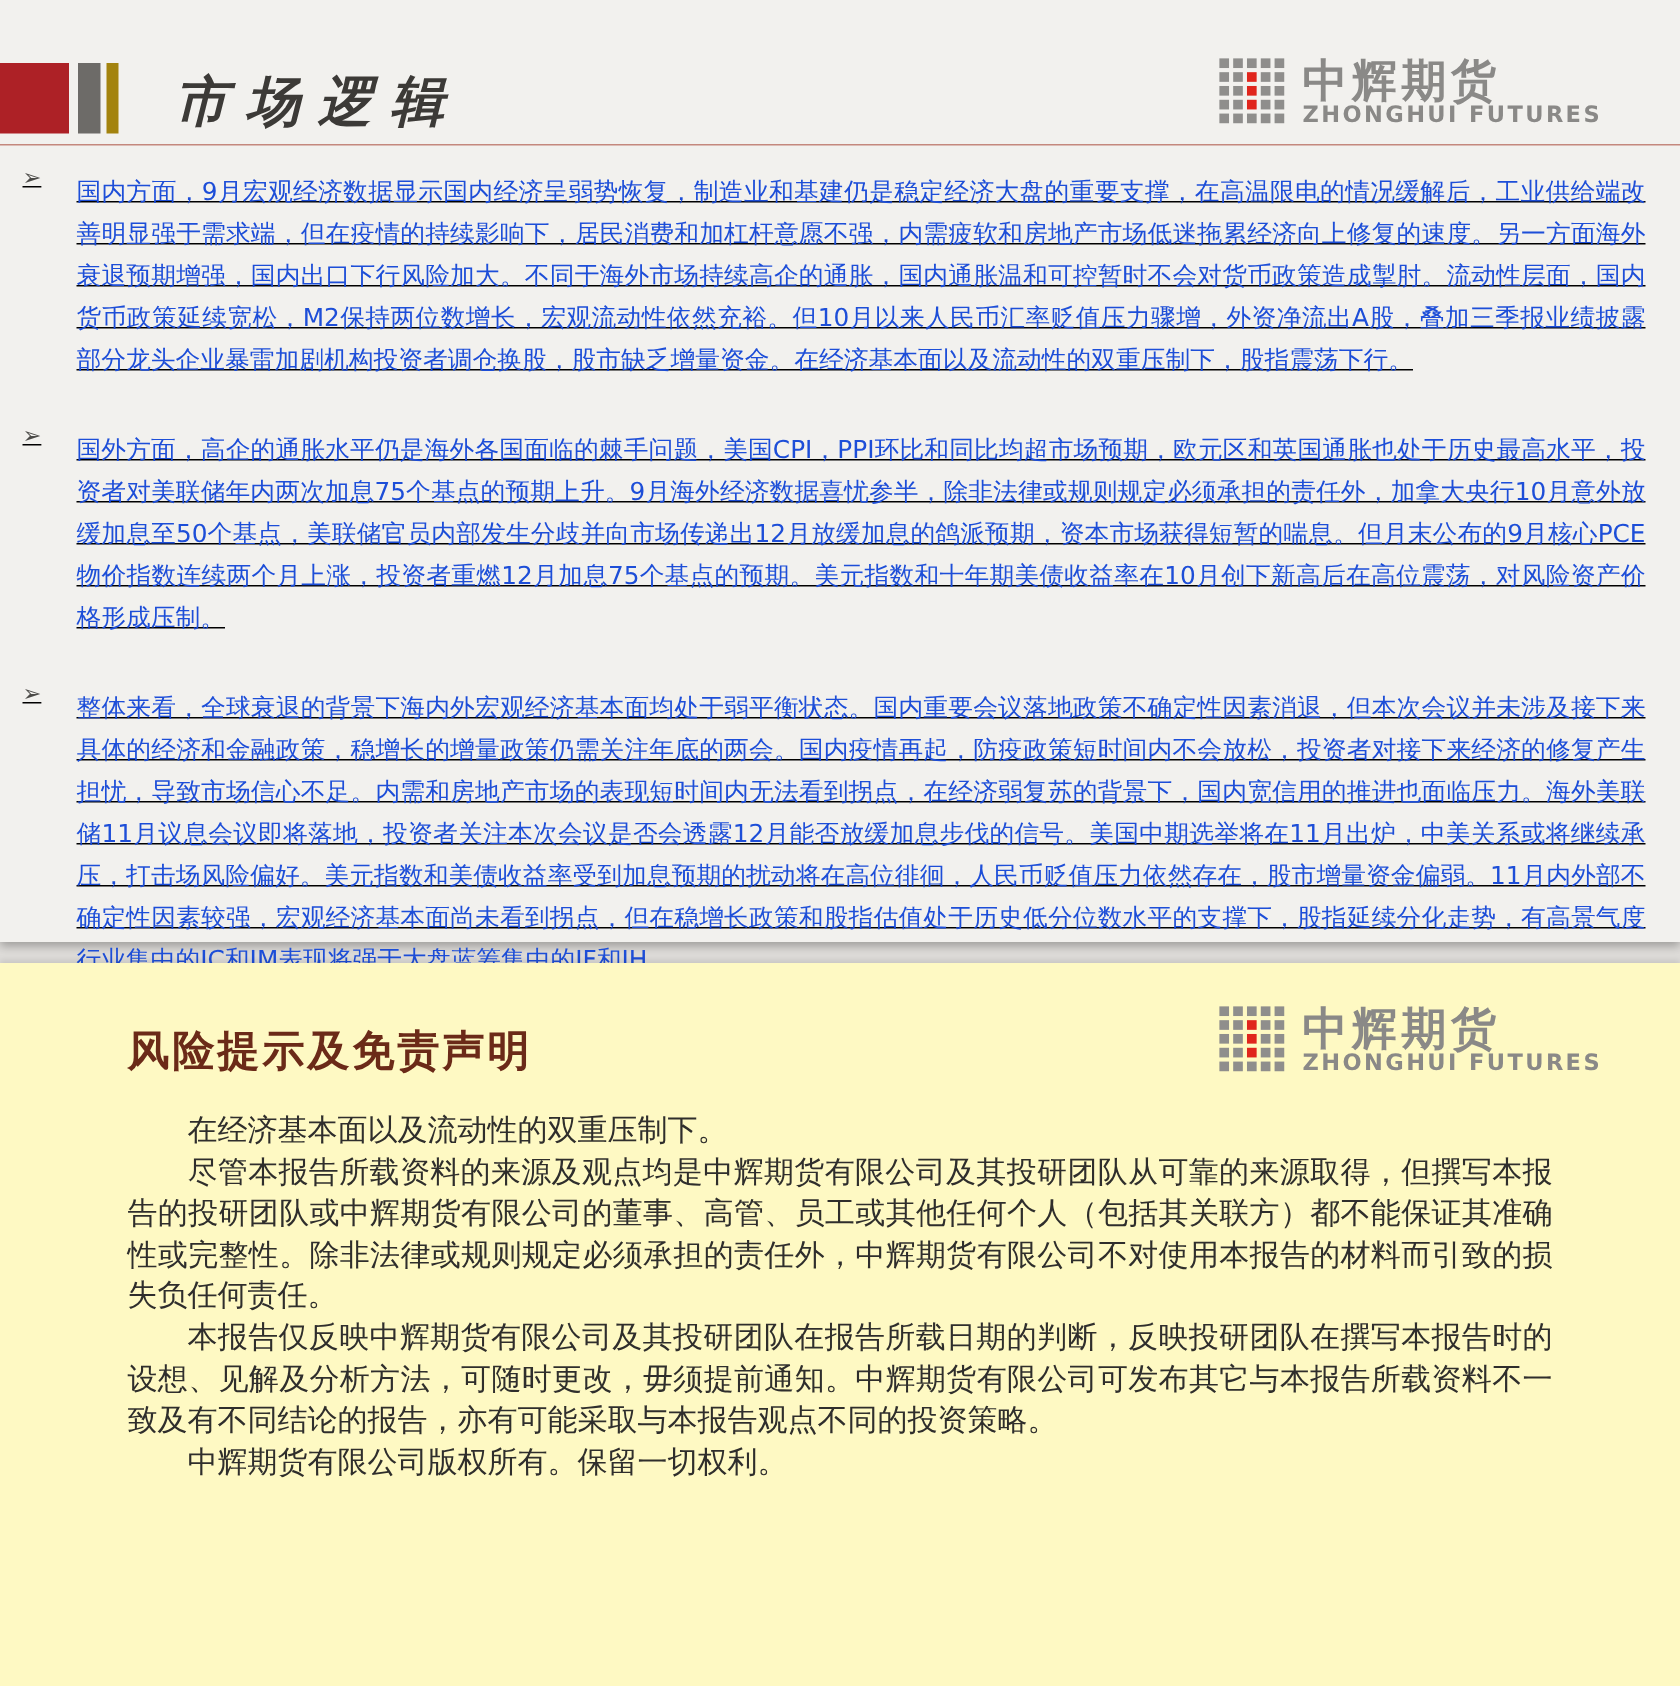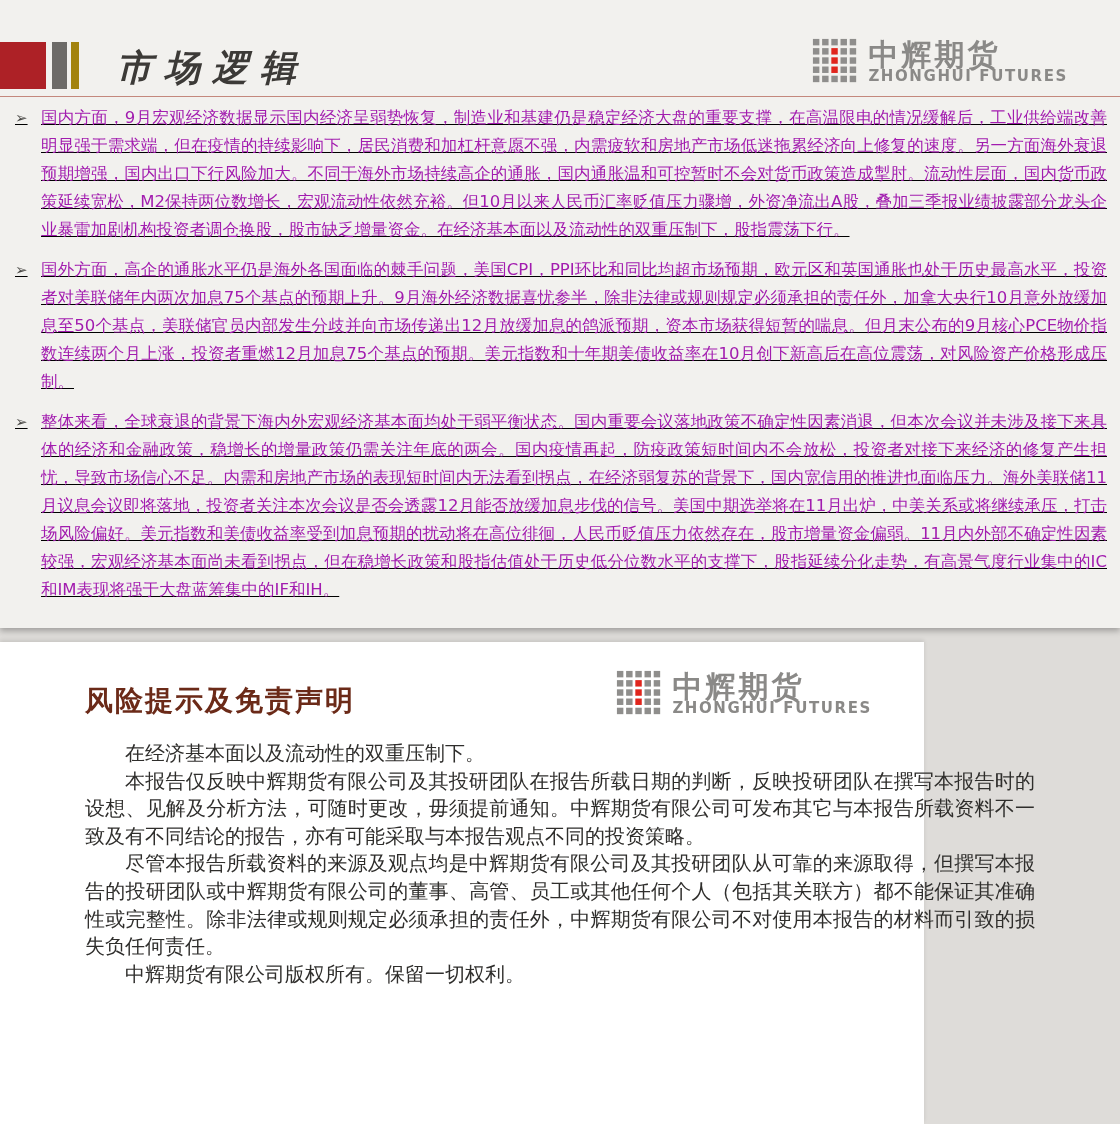--- a/index.html
+++ b/index.html
@@ -36,30 +36,30 @@
   .logo-bottom { right: 52px; top: 28px; }
   .logo svg { display: block; margin-right: 10px; }
   .logo-cn { font-size: 30px; font-weight: bold; color: #8a8987; letter-spacing: 3px; line-height: 30px; }
   .logo-en { font-size: 15px; font-weight: bold; color: #8a8987; letter-spacing: 1.6px; line-height: 13px; }
 
   
   .bullets { padding: 7px 13px 0 15px; }
   .bullet { display: flex; margin-bottom: 12px; }
   .bullet-arrow { flex: none; width: 26px; font-size: 15px; color: #4b4a47; line-height: 28px; }
   .bullet-text {
-    flex: 1; margin: 0;
-    font-size: 16.5px; line-height: 28px; color: #a21caf;
+    flex: 1; margin: 10px;
+    font-size: 16.5px; line-height: 28px; color: #1d4ed8;
     text-align: justify; text-justify: inter-ideograph;
   }
 
   
   .slide2 {
     position: relative;
-    width: 924px; height: 482px;
-    background: #ffffff;
+    width: 1120px; height: 482px;
+    background: #fef9c3;
     margin-top: 14px;
     box-shadow: 0 -2px 4px rgba(0,0,0,0.10);
     padding-left: 40px;
   }
   .s2-title {
     position: absolute; left: 85px; top: 40px;
     font-family: "DejaVu Serif", serif;
     font-size: 28px; font-weight: bold; color: #6b2a18;
     letter-spacing: 2px; margin: 0;
   }
@@ -175,17 +175,17 @@
       </svg>
     </span>
     <span>
       <div class="logo-cn">中辉期货</div>
       <div class="logo-en">ZHONGHUI FUTURES</div>
     </span>
   </div>
 
   <div class="s2-body">
     <p>在经济基本面以及流动性的双重压制下。</p>
+    <p>尽管本报告所载资料的来源及观点均是中辉期货有限公司及其投研团队从可靠的来源取得，但撰写本报告的投研团队或中辉期货有限公司的董事、高管、员工或其他任何个人（包括其关联方）都不能保证其准确性或完整性。除非法律或规则规定必须承担的责任外，中辉期货有限公司不对使用本报告的材料而引致的损失负任何责任。</p>
     <p>本报告仅反映中辉期货有限公司及其投研团队在报告所载日期的判断，反映投研团队在撰写本报告时的设想、见解及分析方法，可随时更改，毋须提前通知。中辉期货有限公司可发布其它与本报告所载资料不一致及有不同结论的报告，亦有可能采取与本报告观点不同的投资策略。</p>
-    <p>尽管本报告所载资料的来源及观点均是中辉期货有限公司及其投研团队从可靠的来源取得，但撰写本报告的投研团队或中辉期货有限公司的董事、高管、员工或其他任何个人（包括其关联方）都不能保证其准确性或完整性。除非法律或规则规定必须承担的责任外，中辉期货有限公司不对使用本报告的材料而引致的损失负任何责任。</p>
     <p>中辉期货有限公司版权所有。保留一切权利。</p>
   </div>
 </div>
 
 </body></html>

